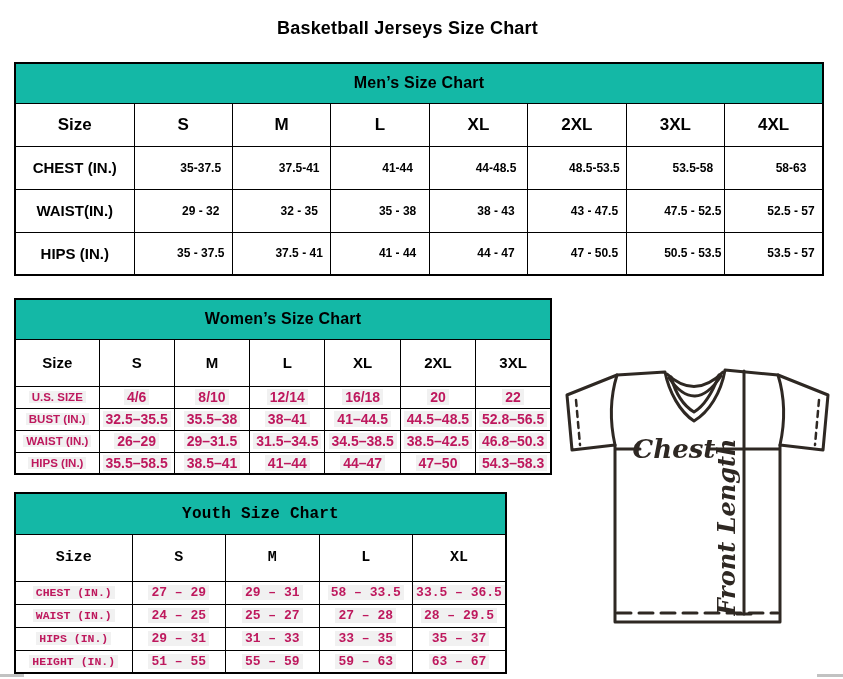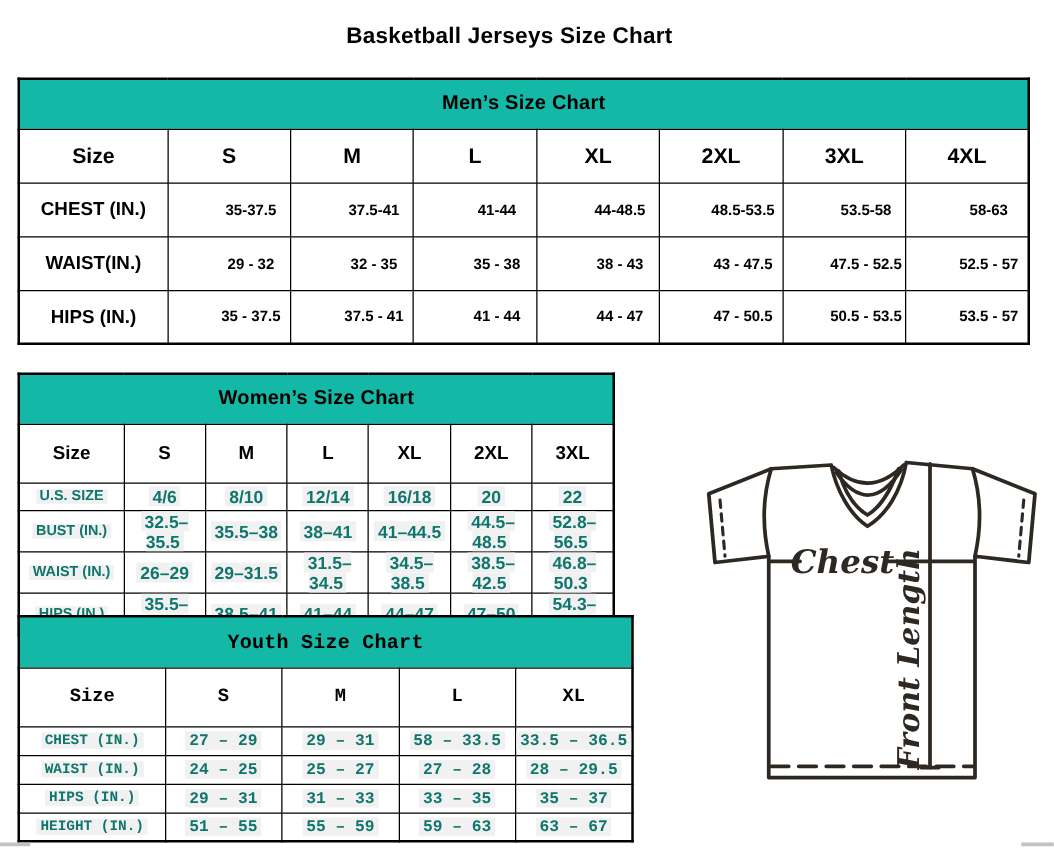--- a/index.html
+++ b/index.html
@@ -26,21 +26,21 @@
   .men-section table{width:810px;}
   .men-section col.c0{width:119px;}
   .men-section tr.band{height:40px;}
   .men-section tr.size-row{height:43px;}
   .men-section tr.size-row th{font-size:17px;}
   .men-section tbody tr{height:43px;}
   .men-section tbody th{font-size:15px;}
   .men-section tbody td{font-size:12px;padding-left:35px;}
   
   .women-section{left:14px;top:298px;}
-  .women-section table{width:478px;}
+  .women-section table{width:538px;}
   .women-section col.c0{width:84px;}
   .women-section tr.band{height:40px;}
   .women-section tr.size-row{height:47px;}
   .women-section tr.size-row th{font-size:15px;}
   .women-section tbody tr{height:22px;}
   .women-section tbody th{font-size:11.5px;}
   .women-section tbody td{font-size:14px;}
   
   .youth-section{left:14px;top:492px;font-family:Liberation Mono, monospace;}
   .youth-section table{width:493px;}
@@ -48,21 +48,21 @@
   .youth-section tr.band{height:41px;}
   .youth-section tr.size-row{height:47px;}
   .youth-section tr.size-row th{font-size:15px;}
   .youth-section tbody tr{height:23px;}
   .youth-section tbody th{font-size:11.5px;}
   .youth-section tbody td{font-size:13px;}
   
   .women-section tbody .t,.youth-section tbody .t{
     background:#f1f1f1;padding:0 3px;
   }
-  .women-section tbody,.youth-section tbody{color:#0f766e;}
+  .women-section tbody,.youth-section tbody{color:#be185d;}
   
   .jersey{position:absolute;left:555px;top:355px;width:288px;height:290px;}
   .jersey text{
     font-family:"DejaVu Serif","Liberation Serif",serif;
     font-style:italic;font-weight:bold;fill:#2e2823;
   }
   
   .sb-frag{position:absolute;height:3px;background:#c2c2c2;bottom:2px;}
   .sb-frag.left{left:0;width:24px;}
   .sb-frag.right{left:817px;width:26px;}

